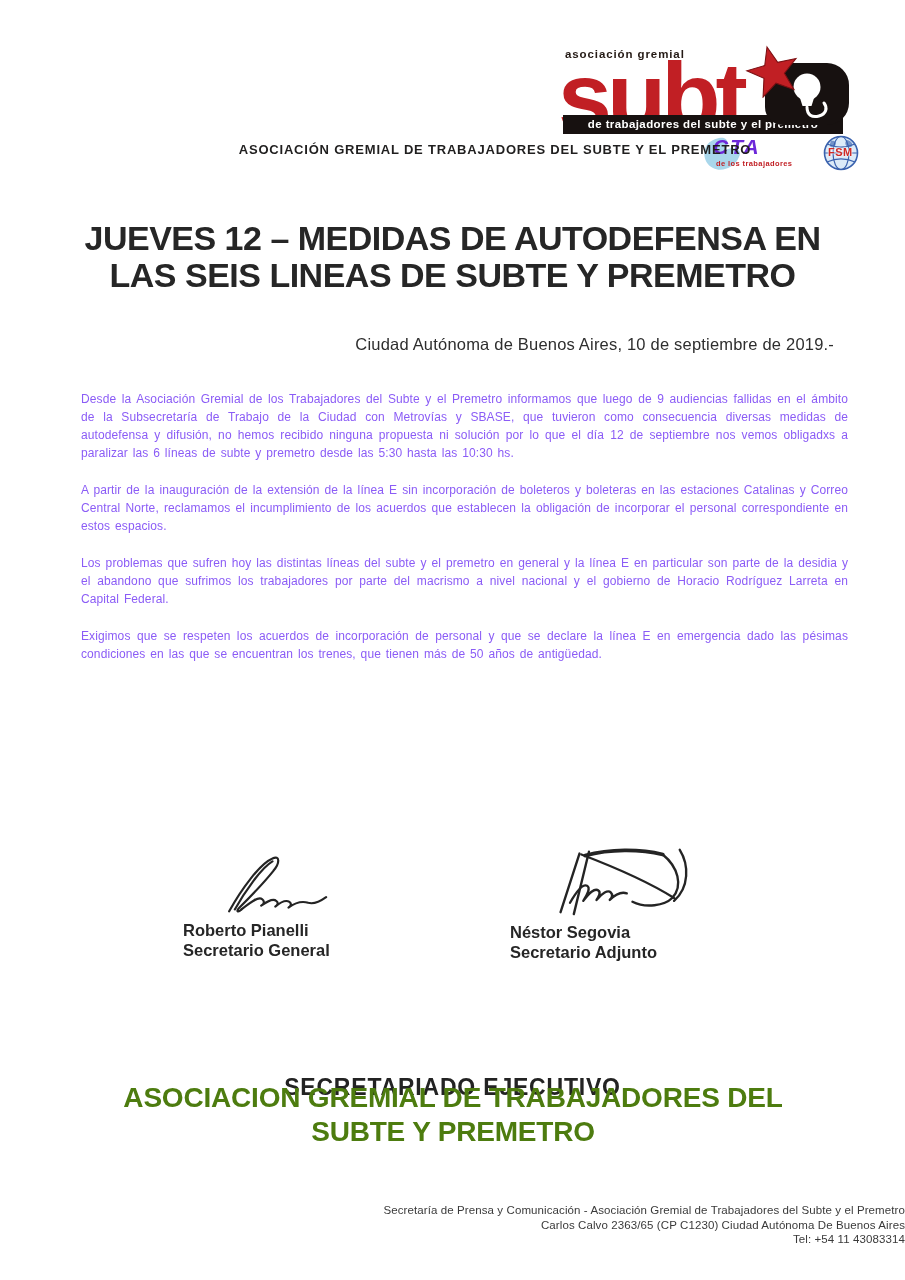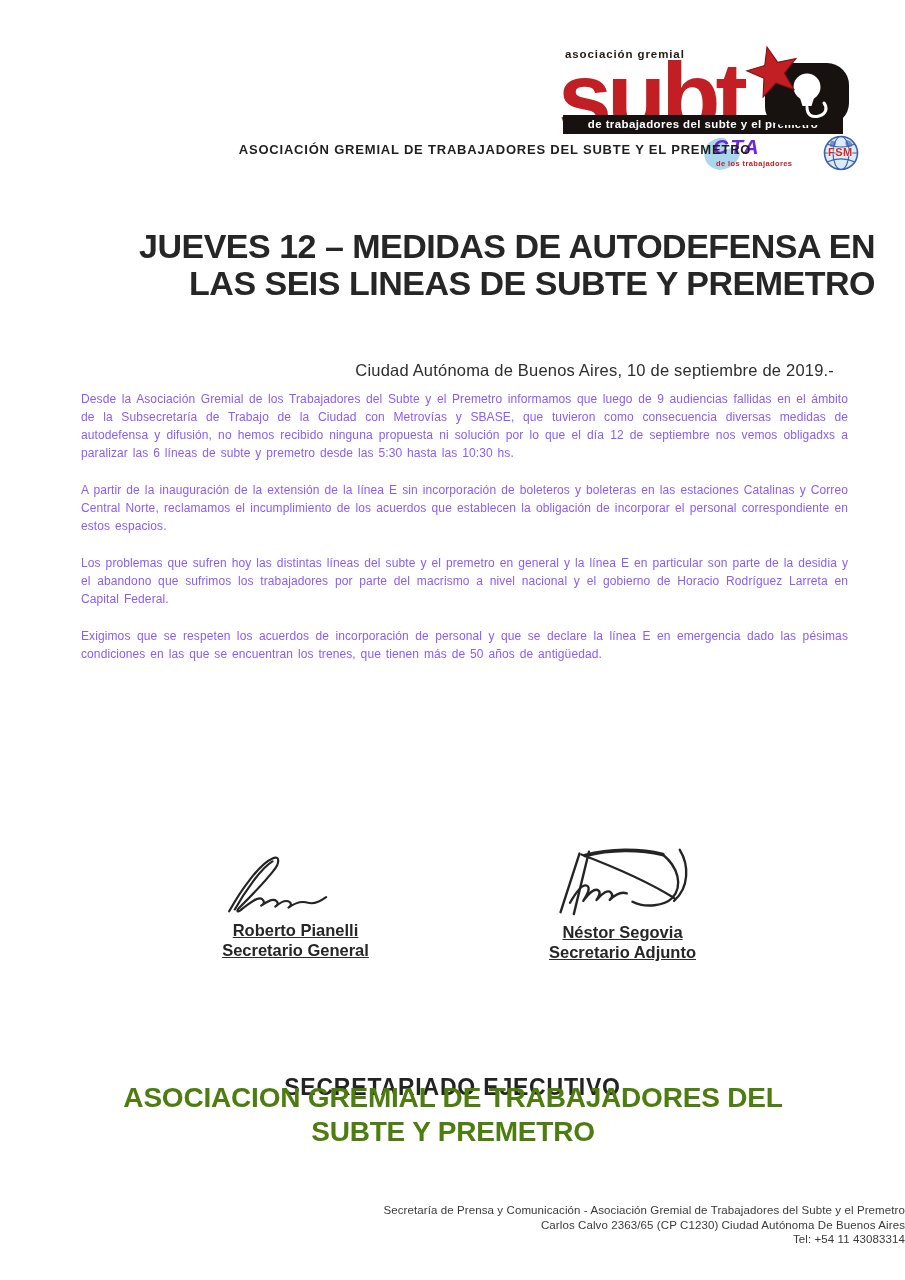--- a/index.html
+++ b/index.html
@@ -37,38 +37,38 @@
     position:absolute;left:5px;top:11px;font-size:11px;font-weight:bold;color:#d02a26;
     letter-spacing:.5px;text-shadow:0 0 2px #fff,0 0 2px #fff;
   }
 
   
   .org-header{
     position:absolute;top:142px;left:110px;width:770px;text-align:center;
     font-size:13px;font-weight:bold;letter-spacing:.8px;color:#201f1f;white-space:nowrap;
   }
   .doc-title{
-    position:absolute;top:228px;left:30px;width:845px;text-align:right;
+    position:absolute;top:220px;left:30px;width:845px;text-align:center;
     font-size:34px;line-height:37px;font-weight:bold;letter-spacing:-.5px;color:#262626;
   }
   .dateline{
     position:absolute;top:335px;left:82px;width:752px;text-align:right;
-    font-size:16.5px;letter-spacing:.2px;padding-right:2px;color:#2e2e2e;margin-top:26px;
+    font-size:16.5px;letter-spacing:.2px;padding-right:2px;color:#2e2e2e;
   }
 
   
   .doc-body{
     position:absolute;top:390px;left:81px;width:767px;
     font-size:12px;line-height:18px;text-align:justify;
     letter-spacing:.1px;word-spacing:1.4px;color:#8b5cf6;
   }
   .doc-body p{margin:0 0 19px 0;}
 
   
-  .sig-block{position:absolute;width:225px;text-align:center;text-decoration:underline;}
+  .sig-block{position:absolute;width:225px;}
   .sig-1{left:183px;top:854px;}
   .sig-2{left:510px;top:846px;}
   .sig-block svg{display:block;margin:0 auto;}
   .sig-name{font-size:16.5px;font-weight:bold;line-height:20px;margin-top:6px;color:#262626;}
   .sig-role{font-size:16.5px;font-weight:bold;line-height:20px;color:#262626;}
 
   
   .secretariat-heading{
     position:absolute;top:1074px;left:0;width:905px;text-align:center;
     font-size:23px;font-weight:bold;letter-spacing:.8px;color:#232323;

